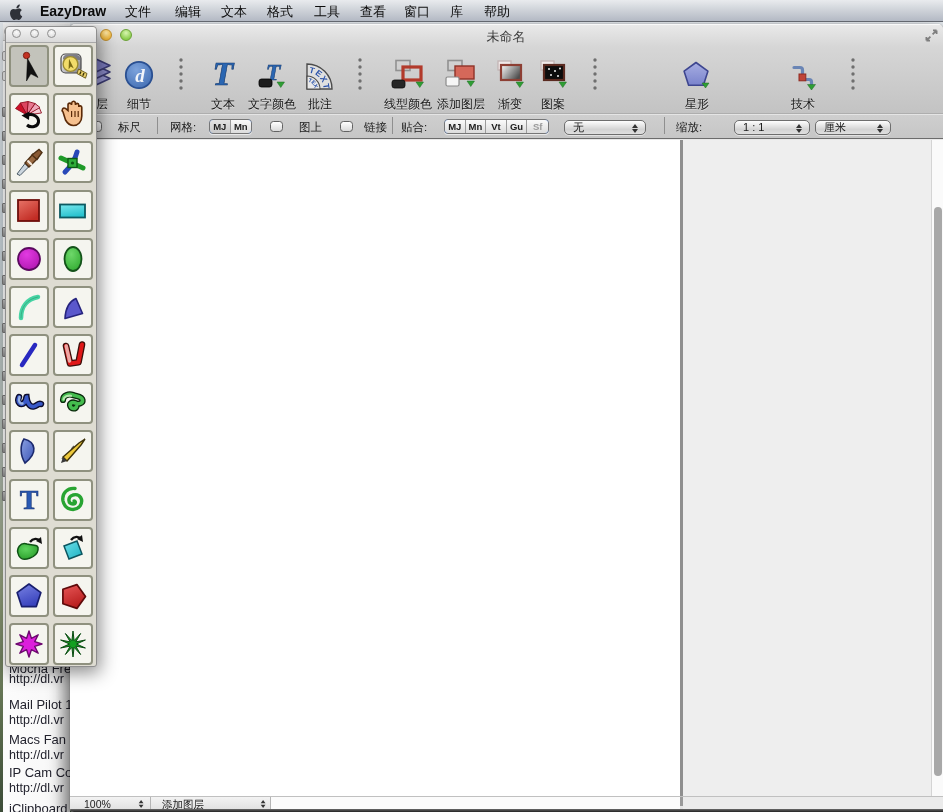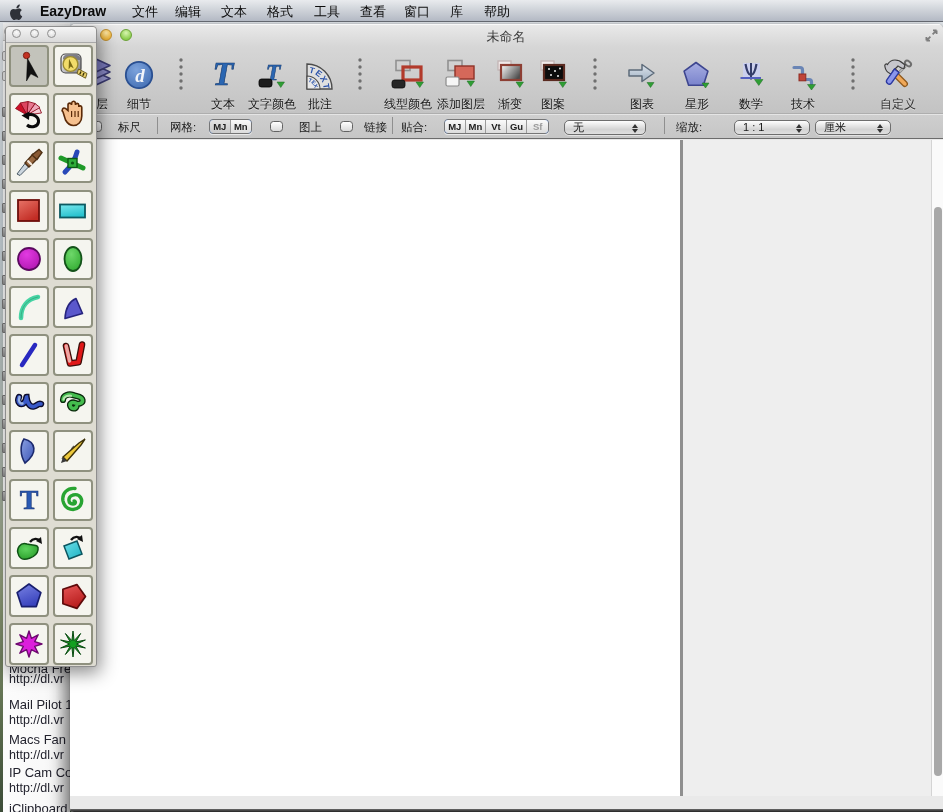--- a/index.html
+++ b/index.html
@@ -106,21 +106,21 @@
 </style>
 </head>
 <body>
 
 <div id="menubar">
   <svg style="position:absolute;left:9px;top:3.5px" width="14" height="16" viewBox="0 0 14 16">
     <path d="M10.8,0.6 C10.9,1.6 10.5,2.5 9.9,3.2 C9.3,3.9 8.3,4.4 7.4,4.3 C7.3,3.4 7.8,2.4 8.3,1.8 C8.9,1.1 10,0.6 10.8,0.6 Z" fill="#2e3138"></path>
     <path d="M7.1,5.2 C8.1,5.2 8.9,4.6 9.9,4.6 C11.2,4.6 12.2,5.3 12.8,6.3 C11.7,7 11.1,7.9 11.1,9.2 C11.1,10.7 12,11.8 13.2,12.3 C12.9,13.2 12.5,13.9 12,14.6 C11.4,15.4 10.8,16 9.9,16 C9,16 8.6,15.5 7.5,15.5 C6.4,15.5 5.9,16 5.1,16 C4.2,16 3.5,15.3 2.9,14.5 C1.7,12.9 1,11 1,9.2 C1,6.4 2.8,4.9 4.6,4.9 C5.5,4.9 6.4,5.2 7.1,5.2 Z" fill="#2e3138"></path>
   </svg>
   <span class="mitem" style="left:40px;font-weight:bold;font-size:14px;top:2.5px">EazyDraw</span>
-  <span class="mitem" style="left:132px;">文件</span>
+  <span class="mitem" style="left:125px;">文件</span>
   <span class="mitem" style="left:175px;">编辑</span>
   <span class="mitem" style="left:221px;">文本</span>
   <span class="mitem" style="left:267px;">格式</span>
   <span class="mitem" style="left:314px;">工具</span>
   <span class="mitem" style="left:360px;">查看</span>
   <span class="mitem" style="left:404px;">窗口</span>
   <span class="mitem" style="left:450px;">库</span>
   <span class="mitem" style="left:484px;">帮助</span>
 </div>
 <div id="dlwin">
@@ -314,64 +314,37 @@
   </div>
 
   <svg class="dots" style="left:523px" width="4" height="34" viewBox="0 0 4 34">
     <circle cx="2" cy="3" r="1.7" fill="#6f6f6f"></circle>
       <circle cx="2" cy="10" r="1.7" fill="#6f6f6f"></circle>
       <circle cx="2" cy="17" r="1.7" fill="#6f6f6f"></circle>
       <circle cx="2" cy="24" r="1.7" fill="#6f6f6f"></circle>
       <circle cx="2" cy="31" r="1.7" fill="#6f6f6f"></circle>
   </svg>
 
-  <div class="tbitem" style="left:540px">
-    <div class="ticon">
-        <svg width="34" height="30" viewBox="0 0 34 30">
-      <defs>
-            <linearGradient id="gar" x1="0" y1="0" x2="0" y2="1">
-              <stop offset="0" stop-color="#dde4ec"></stop>
-              <stop offset="1" stop-color="#9fb0c2"></stop>
-            </linearGradient>
-          </defs>
-      <path d="M4,10 L17,10 L17,4.5 L29,13 L17,21.5 L17,16 L4,16 Z" fill="url(#gar)" stroke="#5d6b7a" stroke-width="1.5" stroke-linejoin="round"></path>
-      <path d="M22,22.5 h7 l-3.5,5 z" fill="#2f9e34" stroke="#1c6a22" stroke-width="0.5"></path>
-    </svg>
-      </div>
-    <div class="tblabel">图表</div>
-  </div>
 
   <div class="tbitem" style="left:595px">
     <div class="ticon">
         <svg width="32" height="30" viewBox="0 0 32 30">
       <defs>
             <linearGradient id="gpe" x1="0" y1="0" x2="0" y2="1">
               <stop offset="0" stop-color="#a7aee2"></stop>
               <stop offset="1" stop-color="#7a83cc"></stop>
             </linearGradient>
           </defs>
       <path d="M15,2.5 L26.9,11.2 L22.4,25.2 L7.6,25.2 L3.1,11.2 Z" fill="url(#gpe)" stroke="#3e4690" stroke-width="1.6" stroke-linejoin="round"></path>
       <path d="M21,23 h7 l-3.5,5 z" fill="#2f9e34" stroke="#1c6a22" stroke-width="0.5"></path>
     </svg>
       </div>
     <div class="tblabel">星形</div>
   </div>
 
-  <div class="tbitem" style="left:649px">
-    <div class="ticon">
-        <svg width="32" height="32" viewBox="0 0 32 32">
-      <rect x="8" y="5" width="17" height="15" fill="#ccd0ee"></rect>
-      <path d="M10.5,6 C12,14.5 14,17 16,17 C18,17 20,14.5 21.5,6" fill="none" stroke="#343c6a" stroke-width="2.2"></path>
-      <path d="M16,5 L16,21.5" stroke="#343c6a" stroke-width="2"></path>
-      <path d="M5.5,20 L26,20" stroke="#5560c0" stroke-width="2.2"></path>
-      <path d="M19.5,21.5 h8.5 l-4.2,6 z" fill="#2f9e34" stroke="#1c6a22" stroke-width="0.5"></path>
-    </svg>
-      </div>
-    <div class="tblabel">数学</div>
-  </div>
 
   <div class="tbitem" style="left:701px">
     <div class="ticon">
         <svg width="32" height="34" viewBox="0 0 32 34">
       <path d="M7,11.5 L13,11.5 Q15.5,11.5 15.5,14 L15.5,18.5" fill="none" stroke="#6a85b5" stroke-width="3.2" stroke-linecap="round"></path>
       <path d="M18.5,23.5 L22,23.5 Q24.5,23.5 24.5,26 L24.5,28" fill="none" stroke="#6a85b5" stroke-width="3.2" stroke-linecap="round"></path>
       <rect x="12" y="18" width="6.8" height="6.8" fill="#c04438" stroke="#8f2a20" stroke-width="1"></rect>
       <path d="M20.5,28.5 h8 l-4,5.5 z" fill="#2f9e34" stroke="#1c6a22" stroke-width="0.5"></path>
     </svg>
       </div>
@@ -379,34 +352,20 @@
   </div>
 
   <svg class="dots" style="left:781px" width="4" height="34" viewBox="0 0 4 34">
     <circle cx="2" cy="3" r="1.7" fill="#6f6f6f"></circle>
       <circle cx="2" cy="10" r="1.7" fill="#6f6f6f"></circle>
       <circle cx="2" cy="17" r="1.7" fill="#6f6f6f"></circle>
       <circle cx="2" cy="24" r="1.7" fill="#6f6f6f"></circle>
       <circle cx="2" cy="31" r="1.7" fill="#6f6f6f"></circle>
   </svg>
 
-  <div class="tbitem" style="left:796px">
-    <div class="ticon">
-        <svg width="34" height="34" viewBox="0 0 34 34">
-      <ellipse cx="27" cy="7.5" rx="3.4" ry="2.3" fill="none" stroke="#6e6e6e" stroke-width="2" transform="rotate(38 27 7.5)"></ellipse>
-      <path d="M24.5,10 L14,20.5" stroke="#8a8a8a" stroke-width="2.8"></path>
-      <path d="M24.5,10 L14,20.5" stroke="#d8d8d8" stroke-width="1"></path>
-      <path d="M15.5,16 L25.5,26 C28,28.5 24.5,32 22,29.5 L12,19.5 Z" fill="#f0a858" stroke="#8f5a1e" stroke-width="1.3"></path>
-      <path d="M13,11.5 L17.5,15.5 L15,18.5 L10.5,14.5 Z" fill="#f0a858" stroke="#8f5a1e" stroke-width="1"></path>
-      <path d="M4,11 C3,8 5.5,7.5 6.5,8.5 C8,6 11,4 14,4 C17.5,4 20,5.5 21.5,7 C22.5,8 23,8.5 24,8.5 L23,12.5 C20.5,12.5 19,11 17,10 L12,15 C12.5,16.5 11,18.5 9,17.5 C6.5,16.5 4.5,14 4,11 Z" fill="#c6c6cc" stroke="#3c3c3c" stroke-width="1.2"></path>
-      <path d="M13.5,13 L6,23.5 C4,26.5 8,30 10.5,27 L18,16.5 Z" fill="#8b96ec" stroke="#2b38a0" stroke-width="1.3"></path>
-    </svg>
-      </div>
-    <div class="tblabel" style="color:#333">自定义</div>
-  </div>
 
   <div id="optrow"></div>
   <div class="cb" style="left:19px"></div>
   <span class="optlabel" style="left:48px">标尺</span>
   <div class="odiv" style="left:87px"></div>
   <span class="optlabel" style="left:100px">网格:</span>
   <div class="seg" style="left:139px;width:43px">
     <span style="background:linear-gradient(#e3e3e3,#c9c9c9)">MJ</span>
       <span>Mn</span>
   </div>
@@ -443,20 +402,37 @@
         <div class="dn"></div>
       </div>
   </div>
   <div id="canvas">
     <div id="pageedge"></div>
     <div id="grayarea"></div>
     <div id="vscroll">
         <div id="vthumb"></div>
       </div>
   </div>
+  <div id="statusbar">
+    <div id="hwhite"></div>
+    <div id="hdiv"></div>
+    <div id="hgray"></div>
+    <span style="position:absolute;left:14px;top:1px">100%</span>
+    <div class="arr" style="left:68px;right:auto;top:2px;transform:scale(0.8)">
+        <div class="up"></div>
+        <div class="dn"></div>
+      </div>
+    <div style="position:absolute;left:80px;top:0;width:1px;height:13px;background:#b5b5b5"></div>
+    <span style="position:absolute;left:92px;top:1px">添加图层</span>
+    <div class="arr" style="left:190px;right:auto;top:2px;transform:scale(0.8)">
+        <div class="up"></div>
+        <div class="dn"></div>
+      </div>
+    <div style="position:absolute;left:200px;top:0;width:1px;height:13px;background:#b5b5b5"></div>
+  </div>
   <div id="botband"></div>
 </div>
 
 <div id="palette">
   <div id="paltitle">
     <div class="pcirc" style="left:6px;"></div>
     <div class="pcirc" style="left:23.5px;"></div>
     <div class="pcirc" style="left:41px;"></div>
   </div>
 

